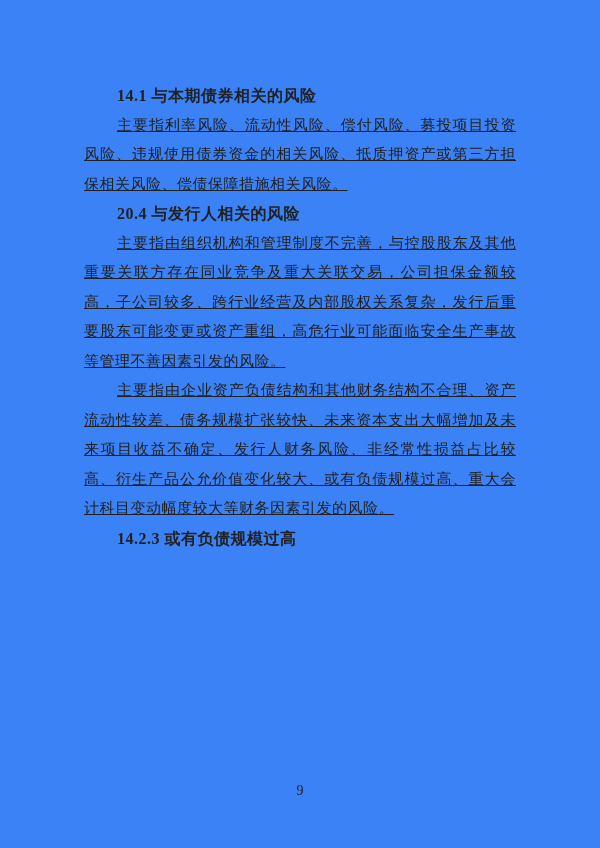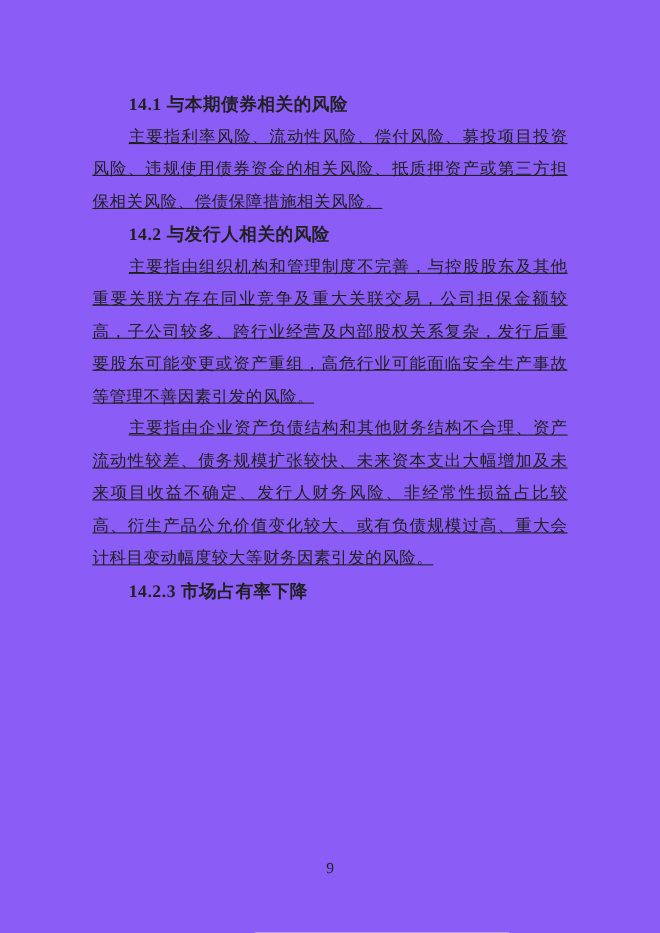--- a/index.html
+++ b/index.html
@@ -4,21 +4,21 @@
 <style>
   html, body {
     margin: 0;
     padding: 0;
     background: #ffffff;
   }
   .page {
     position: relative;
     width: 600px;
     height: 848px;
-    background: #8b5cf6;
+    background: #3b82f6;
     overflow: hidden;
     font-family: "Liberation Serif", "DejaVu Serif", serif;
     color: #212121;
   }
   .content {
     position: absolute;
     left: 84px;
     top: 81px;
     width: 432px;
   }
@@ -54,24 +54,24 @@
 </style>
 </head>
 <body>
 
 <div class="page">
   <div class="content">
 
     <h2 class="sec-heading">14.1 与本期债券相关的风险</h2>
     <p class="sec-body">主要指利率风险、流动性风险、偿付风险、募投项目投资风险、违规使用债券资金的相关风险、抵质押资产或第三方担保相关风险、偿债保障措施相关风险。</p>
 
-    <h2 class="sec-heading">14.2 与发行人相关的风险</h2>
+    <h2 class="sec-heading">20.4 与发行人相关的风险</h2>
 
     <p class="sec-body">主要指由组织机构和管理制度不完善，与控股股东及其他重要关联方存在同业竞争及重大关联交易，公司担保金额较高，子公司较多、跨行业经营及内部股权关系复杂，发行后重要股东可能变更或资产重组，高危行业可能面临安全生产事故等管理不善因素引发的风险。</p>
 
     <p class="sec-body">主要指由企业资产负债结构和其他财务结构不合理、资产流动性较差、债务规模扩张较快、未来资本支出大幅增加及未来项目收益不确定、发行人财务风险、非经常性损益占比较高、衍生产品公允价值变化较大、或有负债规模过高、重大会计科目变动幅度较大等财务因素引发的风险。</p>
 
-    <h2 class="sec-heading">14.2.3 市场占有率下降</h2>
+    <h2 class="sec-heading">14.2.3 或有负债规模过高</h2>
 
   </div>
 
   <div class="page-number">9</div>
 </div>
 
 </body></html>

